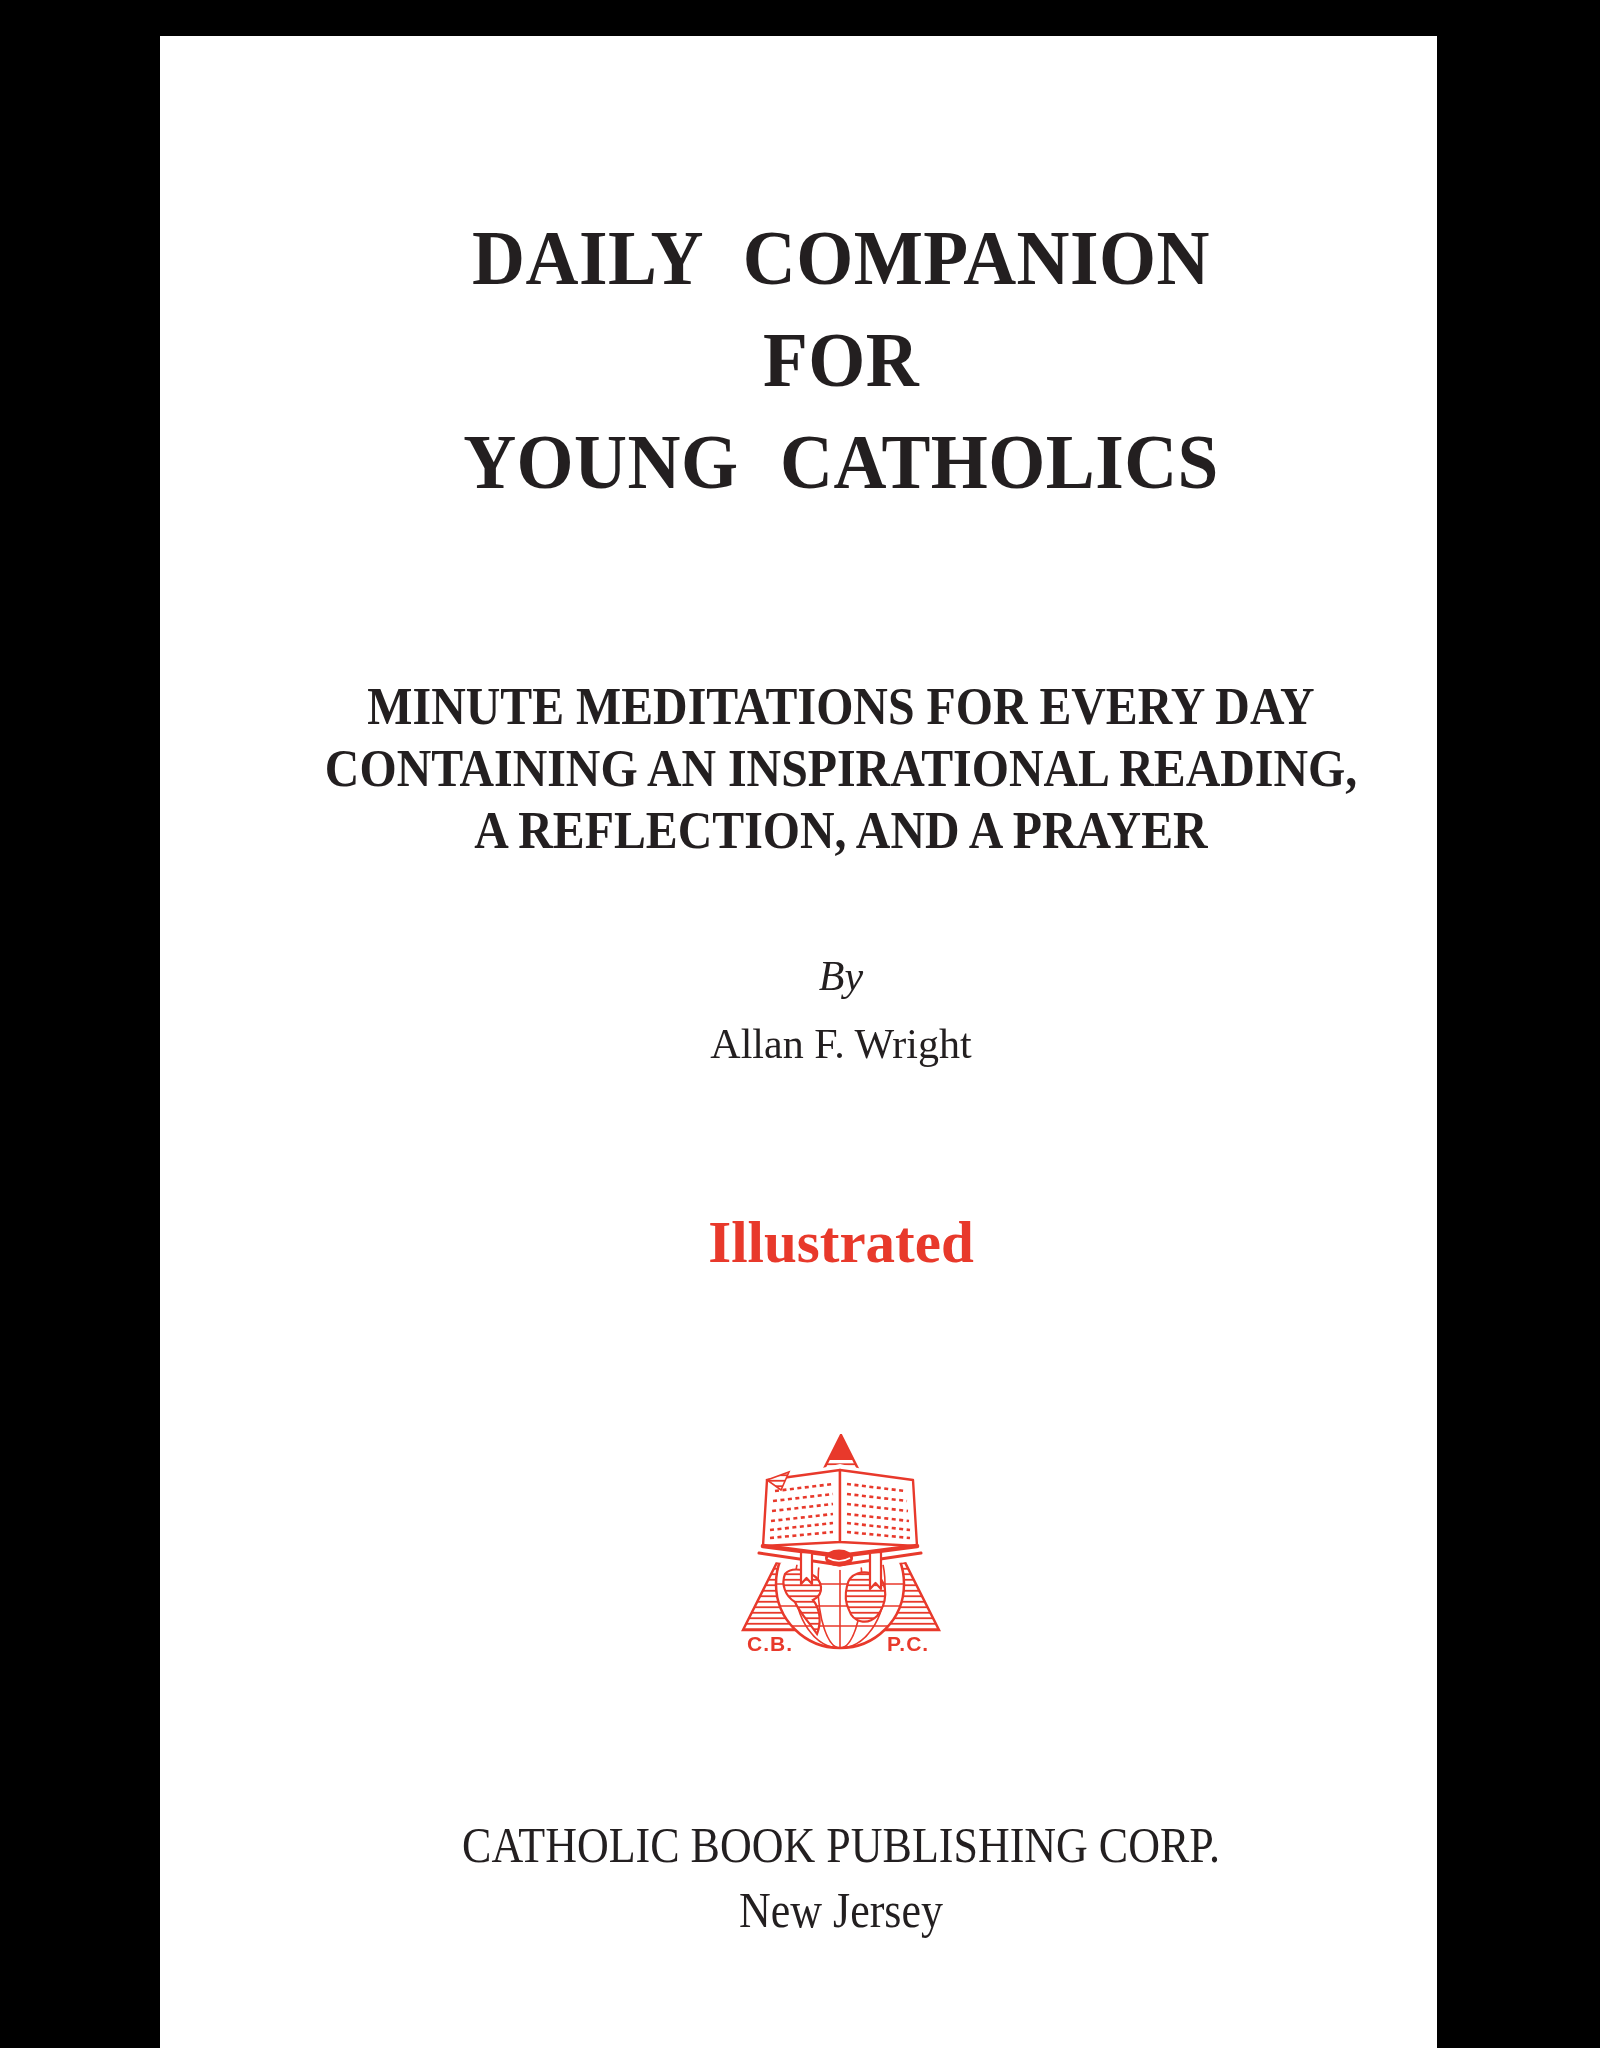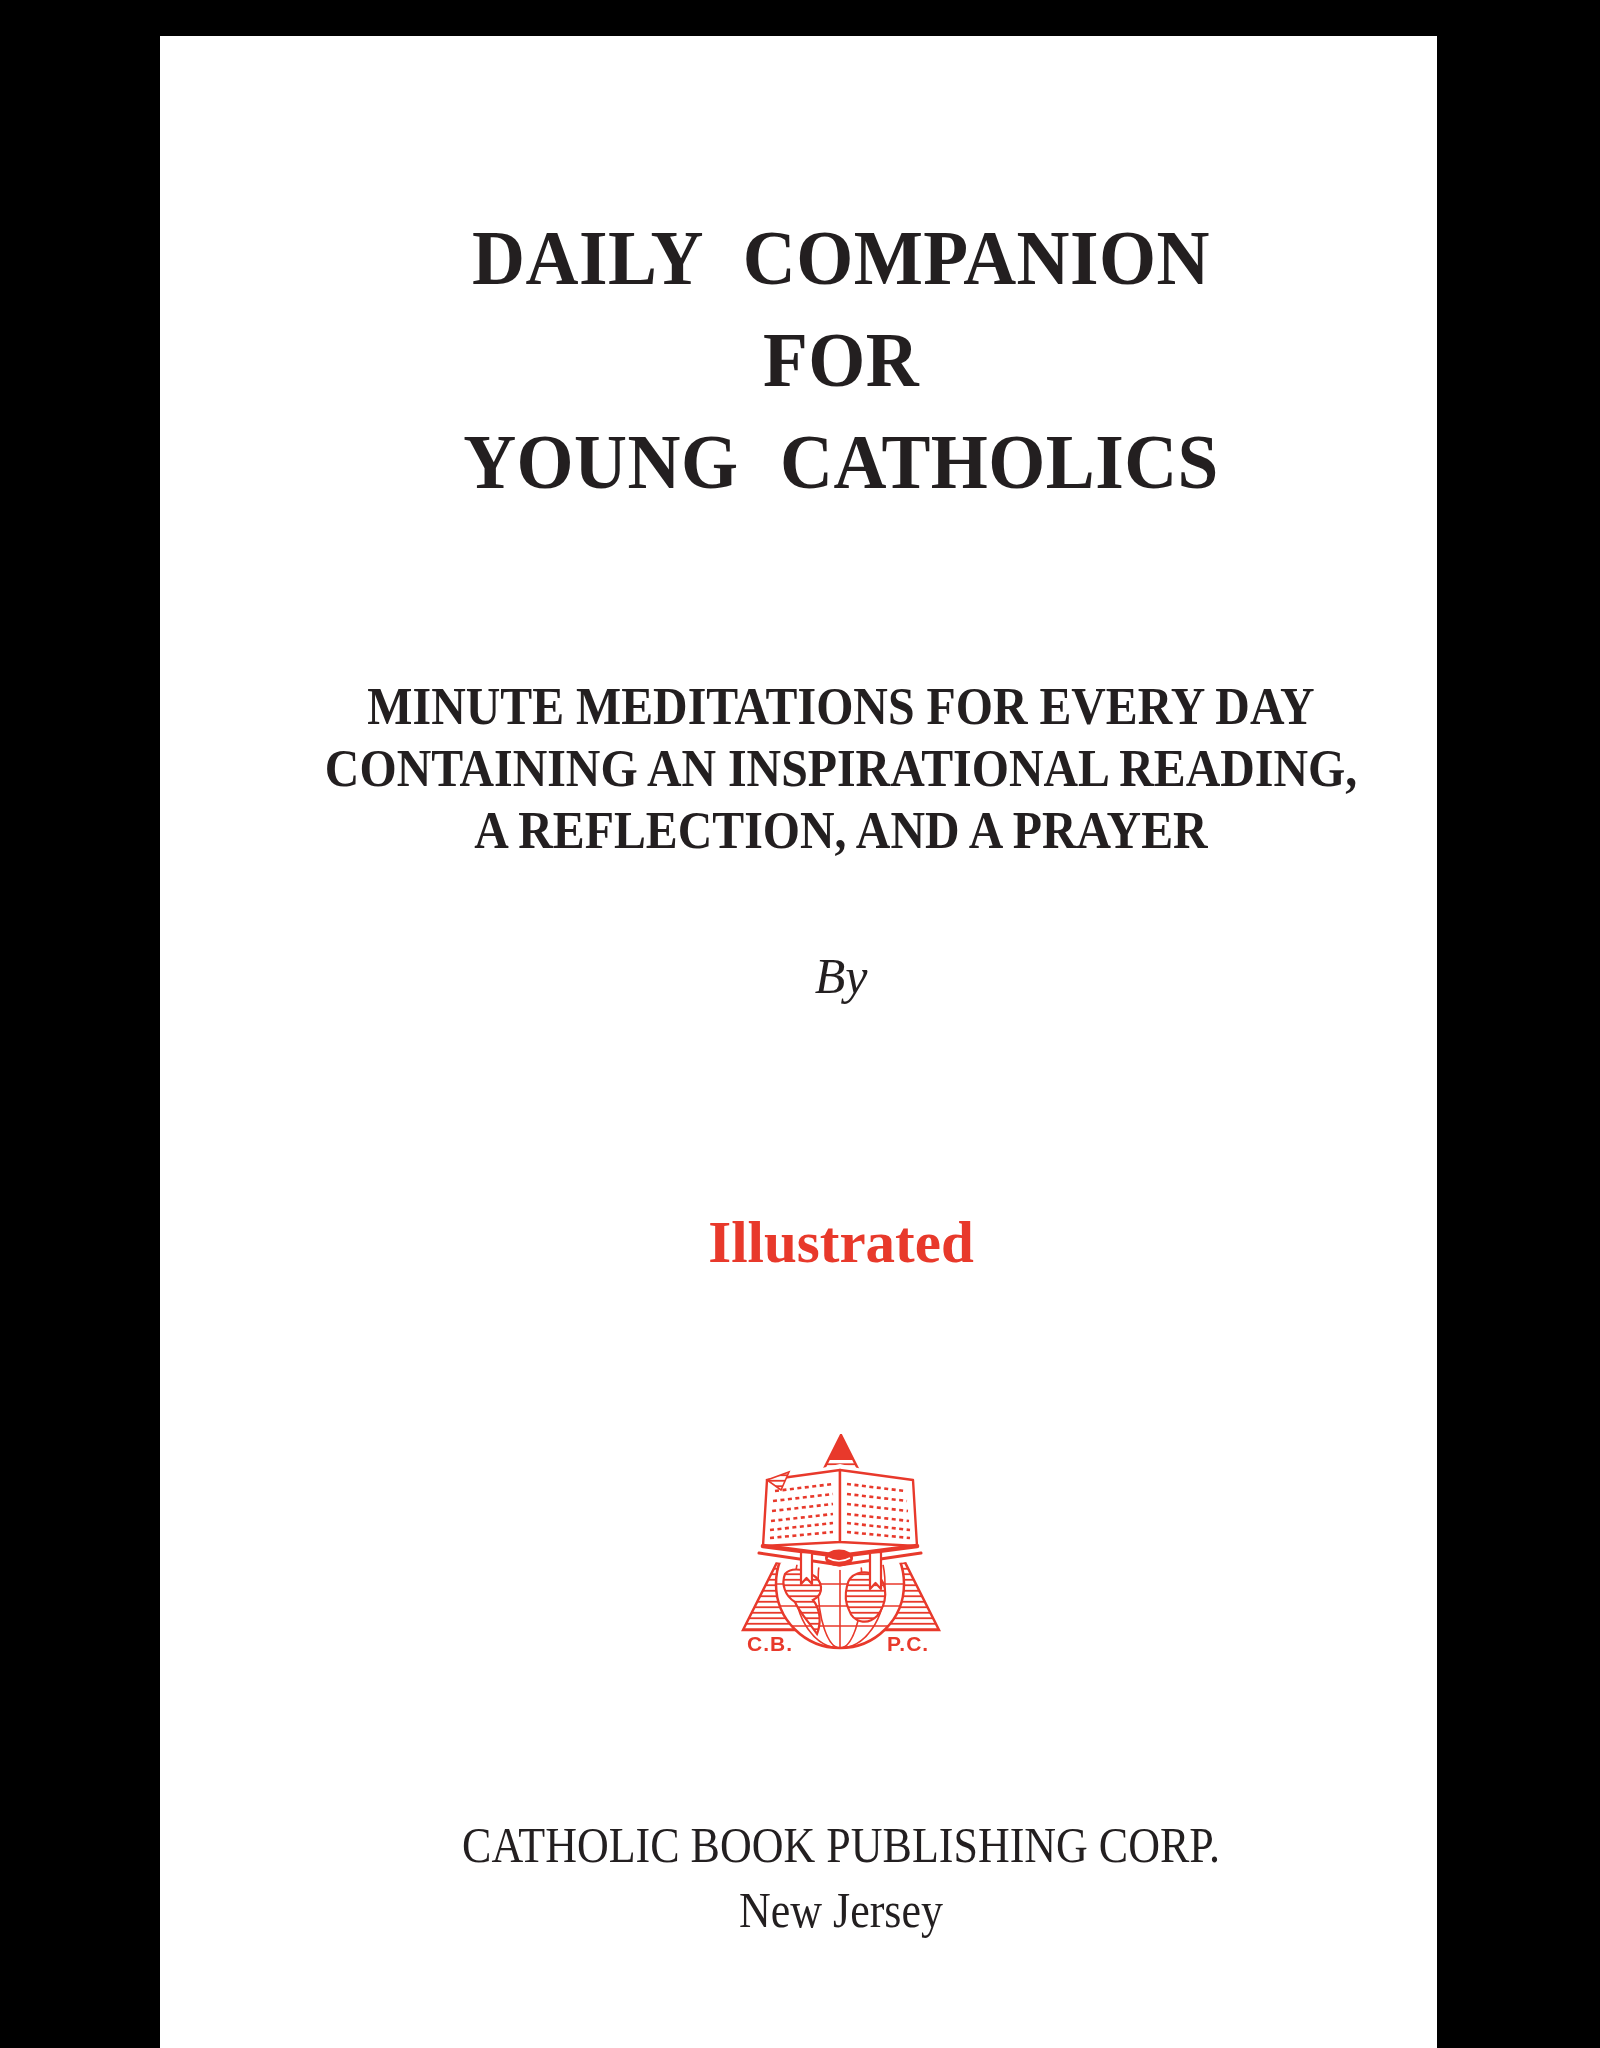--- a/index.html
+++ b/index.html
@@ -60,21 +60,21 @@
     top: 640px;
     font-size: 52px;
     line-height: 62px;
     font-weight: bold;
     transform: scaleX(0.92);
     transform-origin: 50% 50%;
     white-space: nowrap;
   }
   .byline {
     top: 906px;
-    font-size: 50px;
+    font-size: 42px;
     line-height: 68px;
   }
   .byline .by { font-style: italic; }
   .illustrated {
     top: 1176px;
     font-size: 59px;
     line-height: 60px;
     font-weight: bold;
     color: #e8392b;
   }
@@ -113,20 +113,21 @@
       </div>
 
       <div class="block subtitle">
         <div>MINUTE MEDITATIONS FOR EVERY DAY</div>
         <div>CONTAINING AN INSPIRATIONAL READING,</div>
         <div>A REFLECTION, AND A PRAYER</div>
       </div>
 
       <div class="block byline">
         <div class="by">By</div>
+        <div>Allan F. Wright</div>
       </div>
 
       <div class="block illustrated">Illustrated</div>
 
       <div class="logo-wrap">
         <svg viewBox="0 0 200 224" width="200" height="224">
           <defs>
             <pattern id="hatch" patternUnits="userSpaceOnUse" width="200" height="5.5">
               <rect width="200" height="5.5" fill="#ffffff"></rect>
               <line x1="0" y1="2.75" x2="200" y2="2.75" stroke="#e8392b" stroke-width="2"></line>

